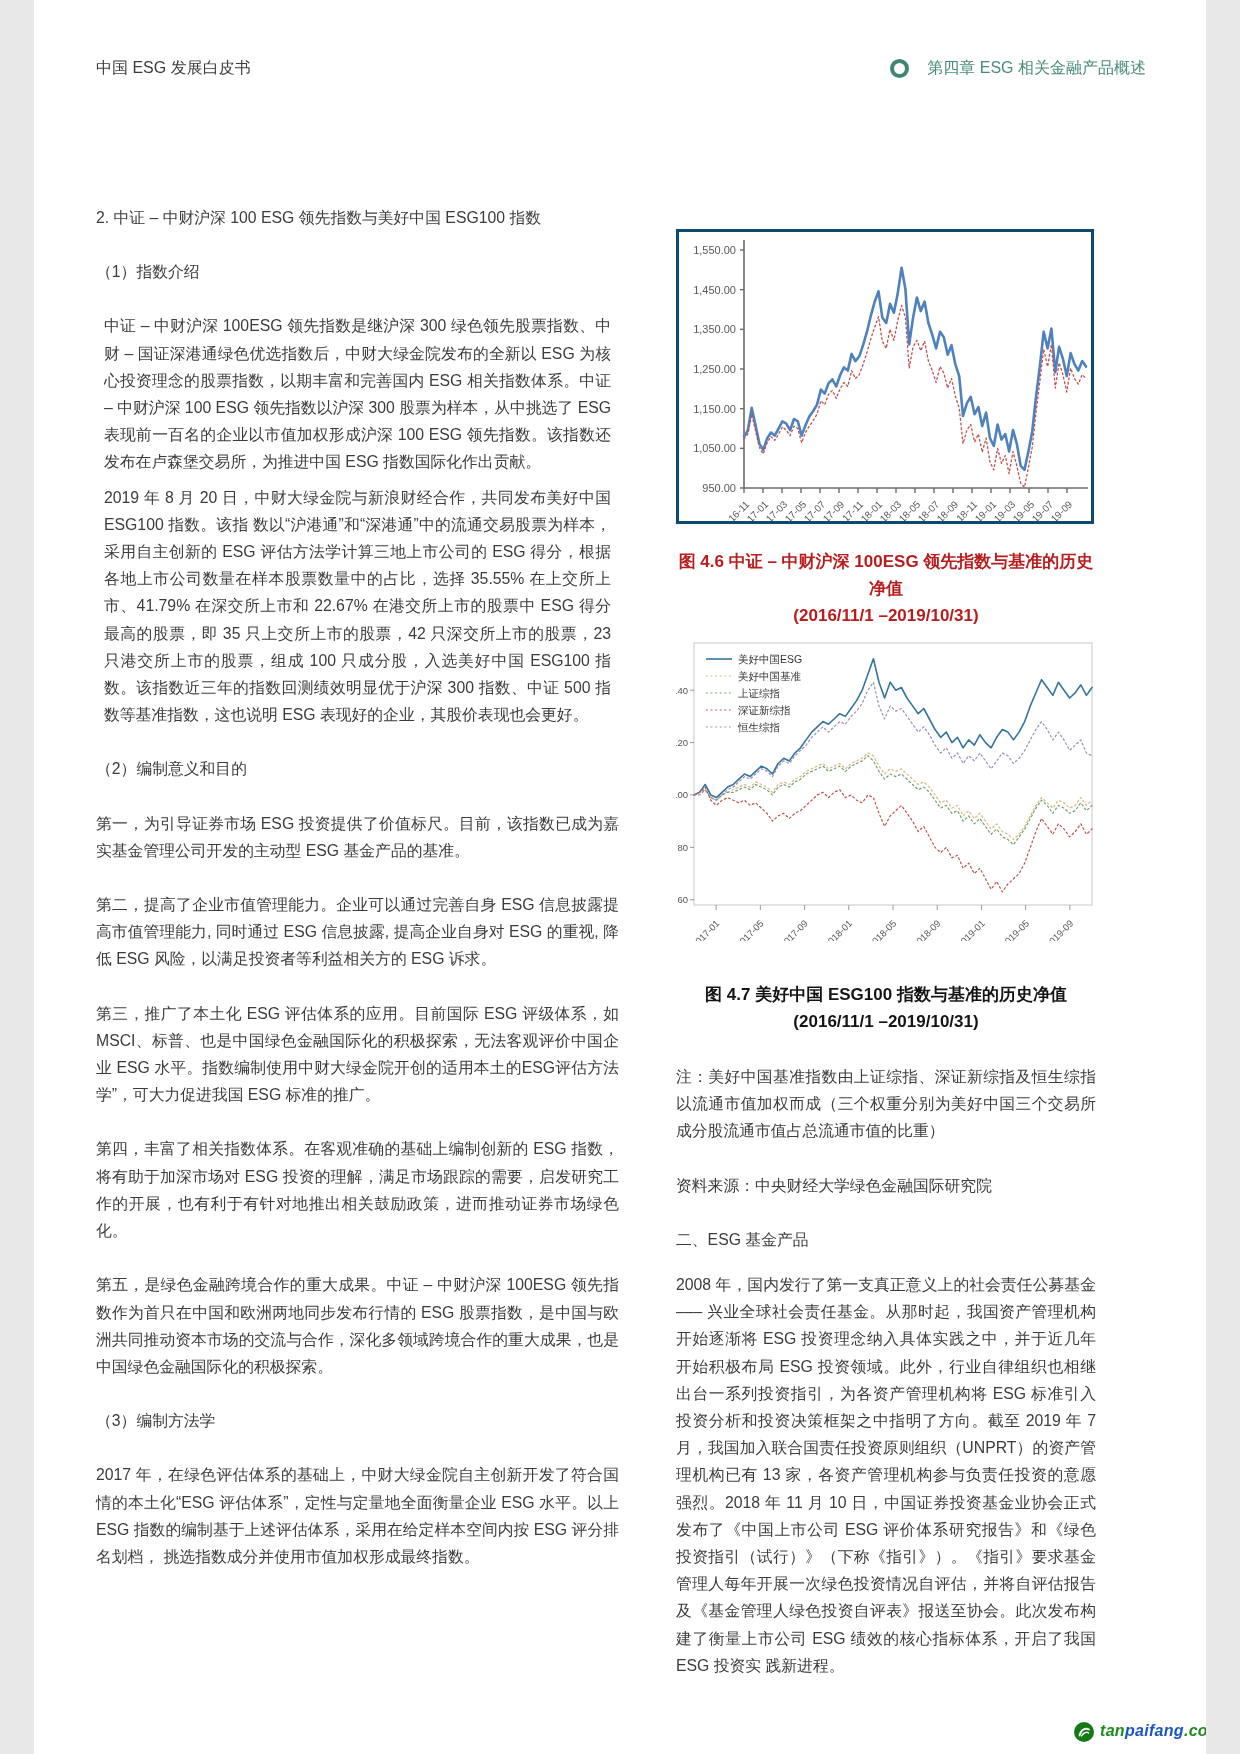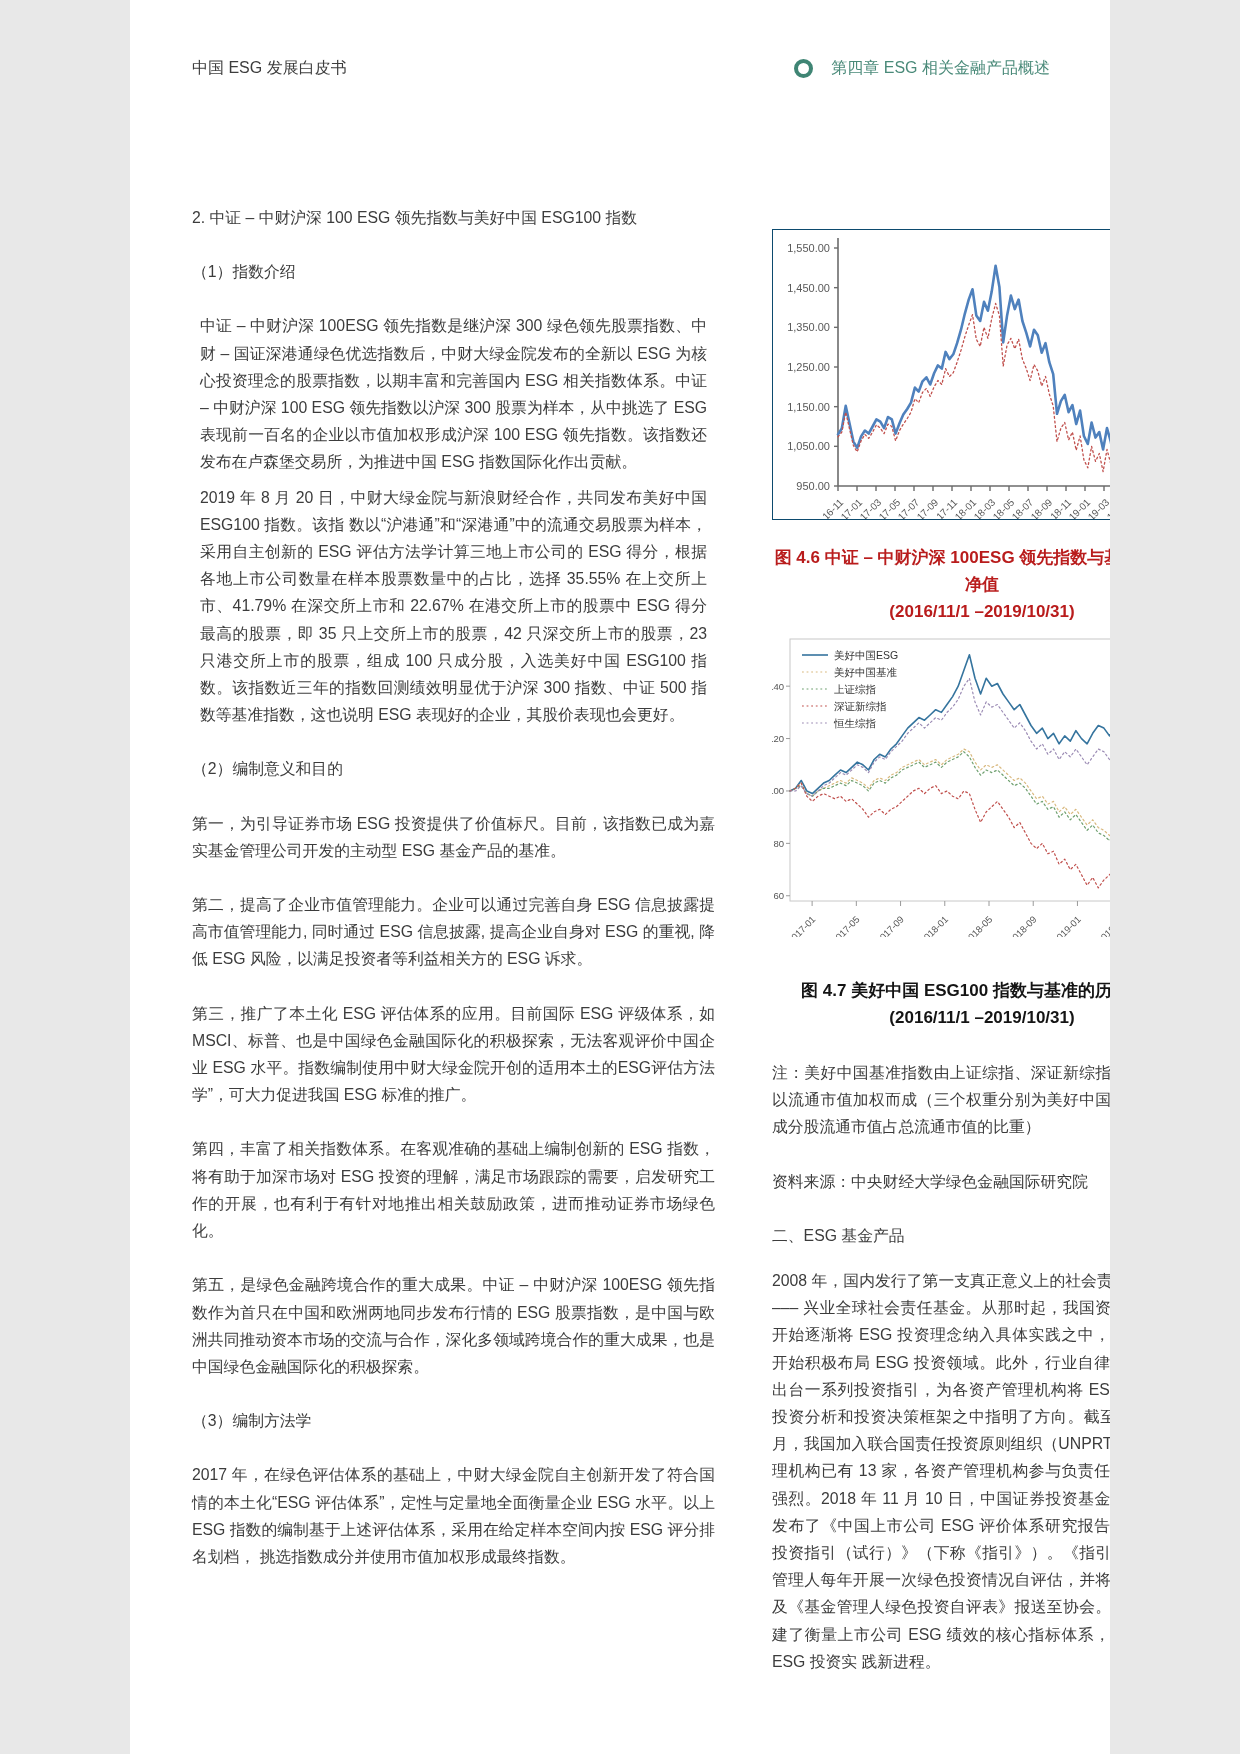--- a/index.html
+++ b/index.html
@@ -1,30 +1,30 @@
 <!DOCTYPE html>
 <html><head>
 <meta charset="utf-8">
 <style>
   html,body{margin:0;padding:0;background:#e8e8e8;}
-  .page{position:relative;width:980px;height:1754px;background:#ffffff;margin:0 auto;overflow:hidden;
+  .page{position:relative;width:1172px;height:1754px;background:#ffffff;margin:0 auto;overflow:hidden;
         font-family:"Liberation Sans","DejaVu Sans",sans-serif;color:#3c3c3c;}
   
   .hdr-left{position:absolute;left:62px;top:58px;font-size:16px;color:#3d3d3d;}
   .hdr-right{position:absolute;right:60px;top:58px;display:flex;align-items:center;gap:18px;}
   .ring{width:11px;height:11px;border:4px solid #3f8574;border-radius:50%;display:inline-block;}
   .hdr-right span.txt{font-size:16px;color:#4a8a79;}
   
   .lcol{position:absolute;left:62px;top:196px;width:523px;font-size:15.8px;line-height:27.2px;text-align:justify;}
   .rcol{position:absolute;left:642px;top:196px;width:420px;font-size:15.8px;line-height:27.2px;text-align:justify;}
   .lcol .blk{margin-top:27px;}
   .lcol .first{margin-top:8px;}
   .lcol p{margin:8px;}
   
-  .fig46box{margin-top:33px;width:412px;height:289px;border:1px solid #0c4a6e;background:#fff;}
+  .fig46box{margin-top:33px;width:412px;height:289px;border:3px solid #0c4a6e;background:#fff;}
   .caption{margin-top:24px;text-align:center;font-weight:bold;color:#b91c1c;font-size:17px;line-height:27px;}
   .caption2{margin-top:40px;text-align:center;font-weight:bold;color:#141414;font-size:17px;line-height:27px;}
   .chart2wrap{margin-top:10px;width:420px;height:302px;}
   .note{margin-top:28px;}
   .source{margin-top:27px;}
   .h2sec{margin-top:27px;}
   .para{margin-top:18px;}
   
   .brand{position:absolute;left:1040px;top:1722px;display:flex;align-items:flex-start;gap:6px;}
   .brand .word{font-style:italic;font-weight:bold;font-size:16px;letter-spacing:.3px;}

